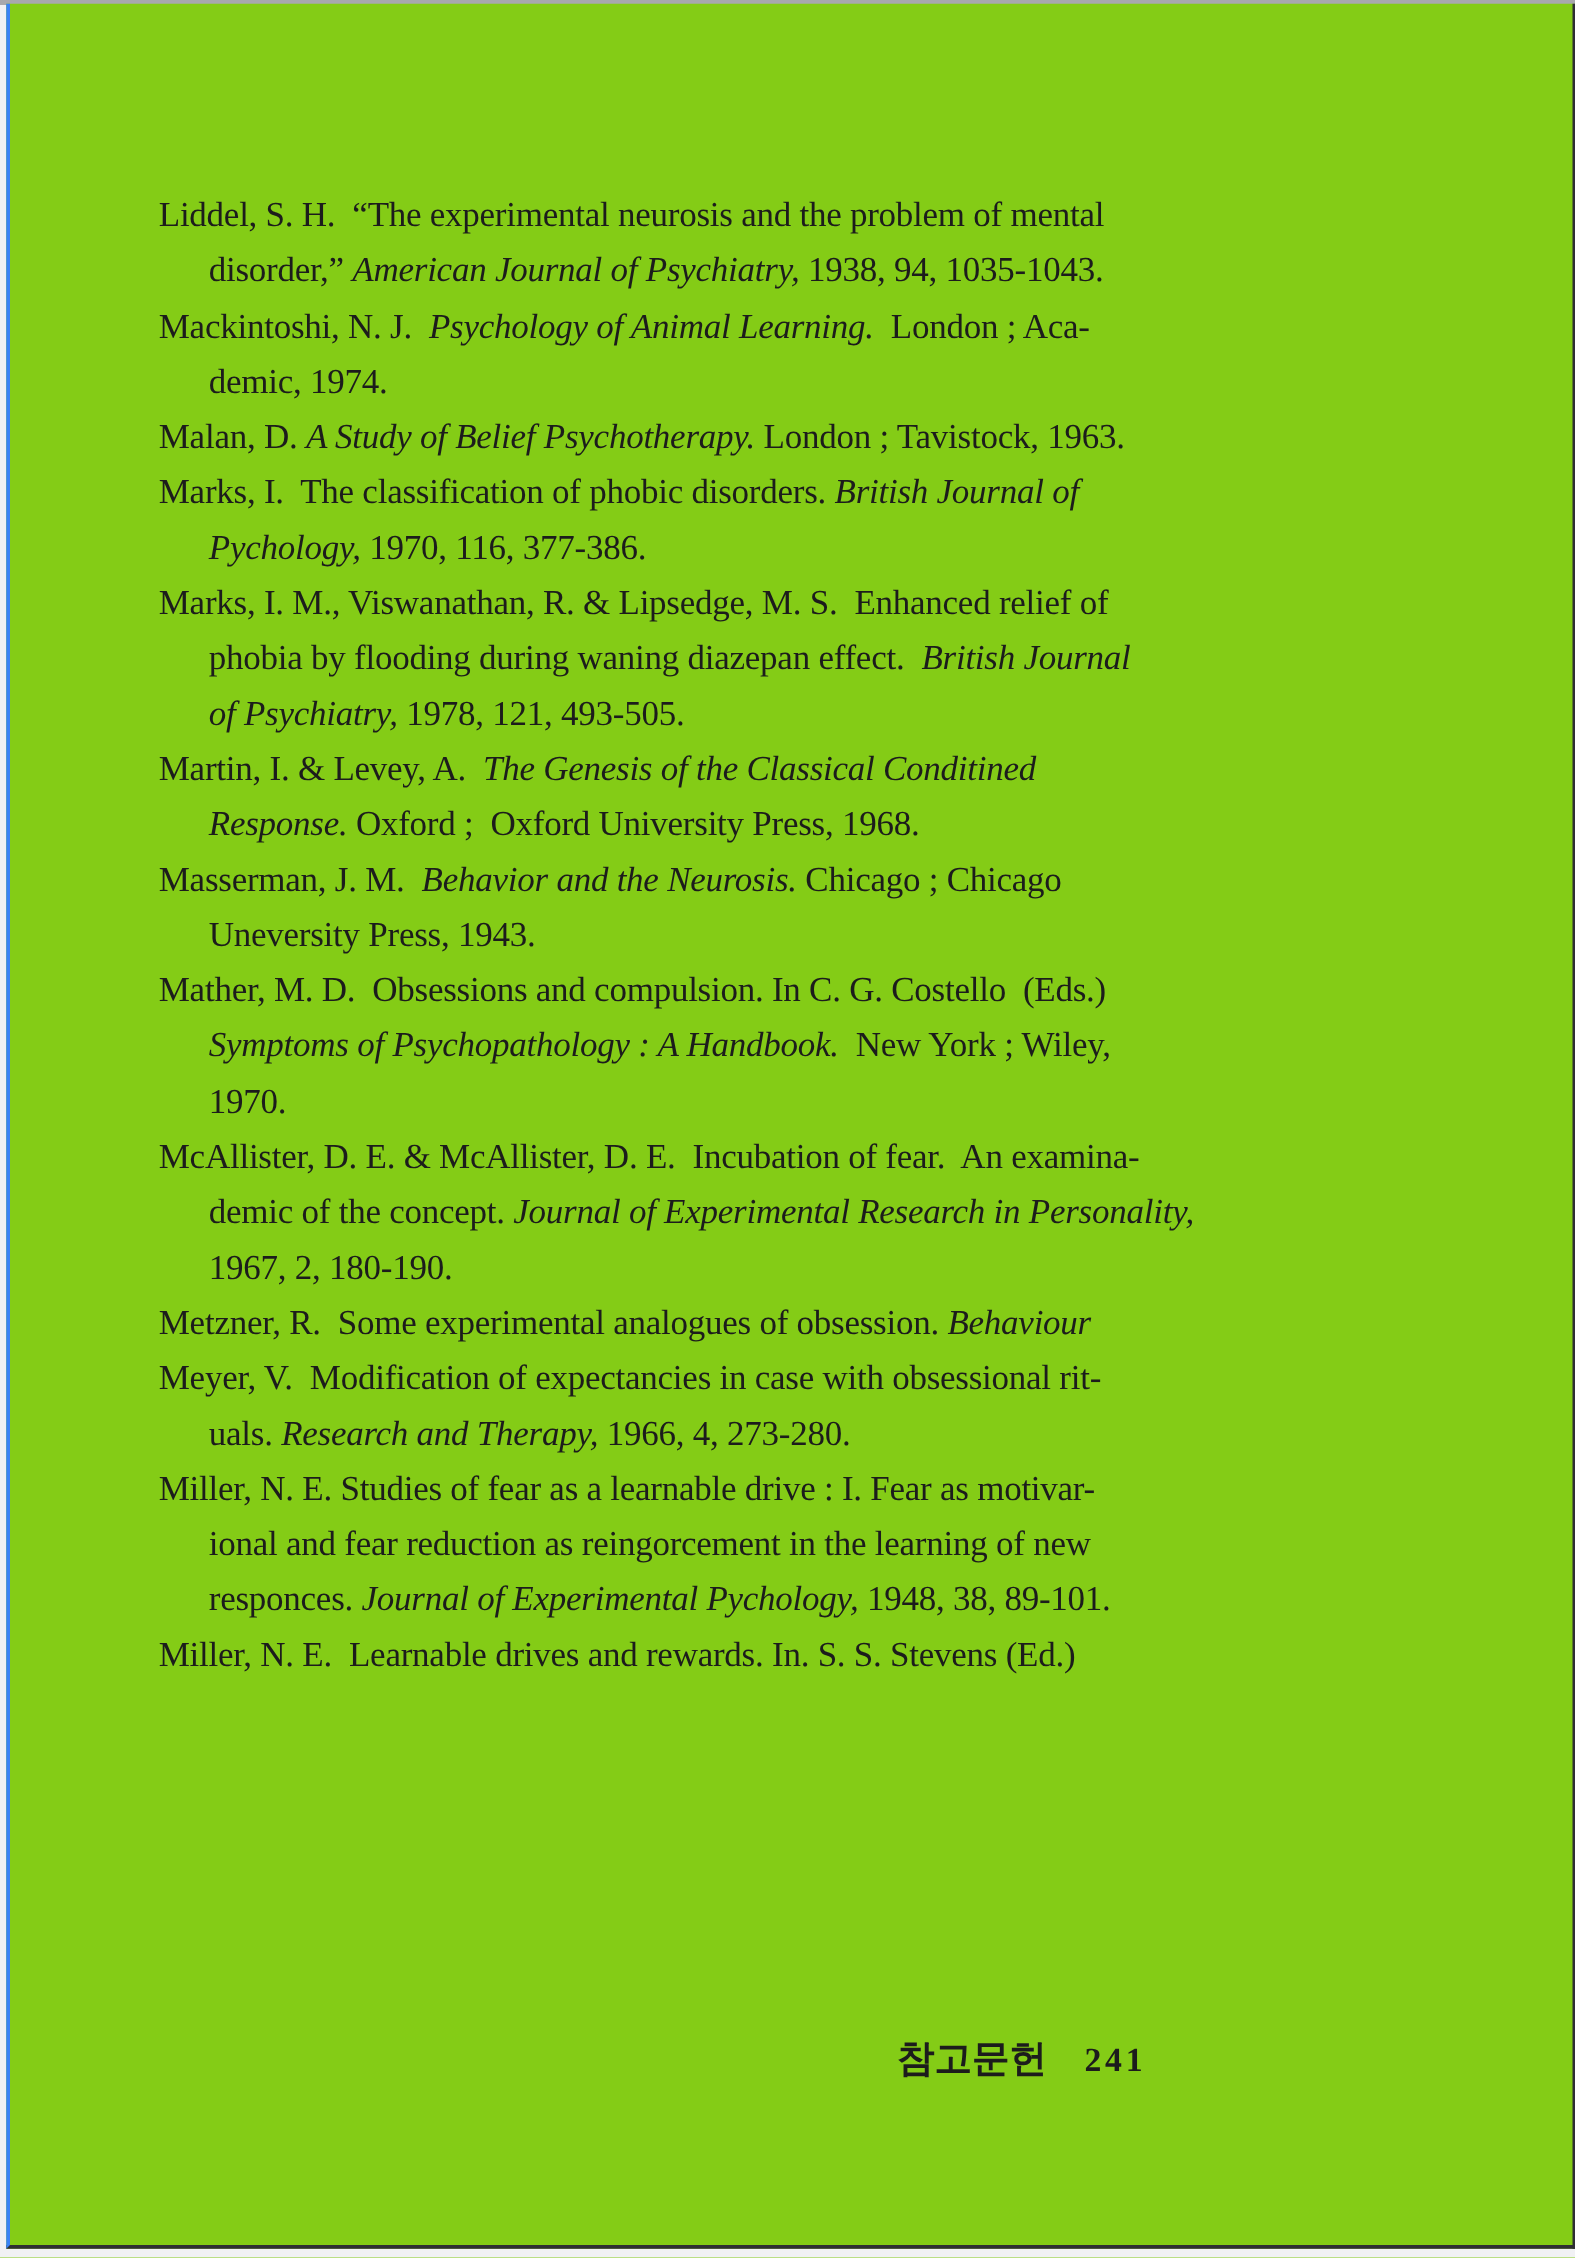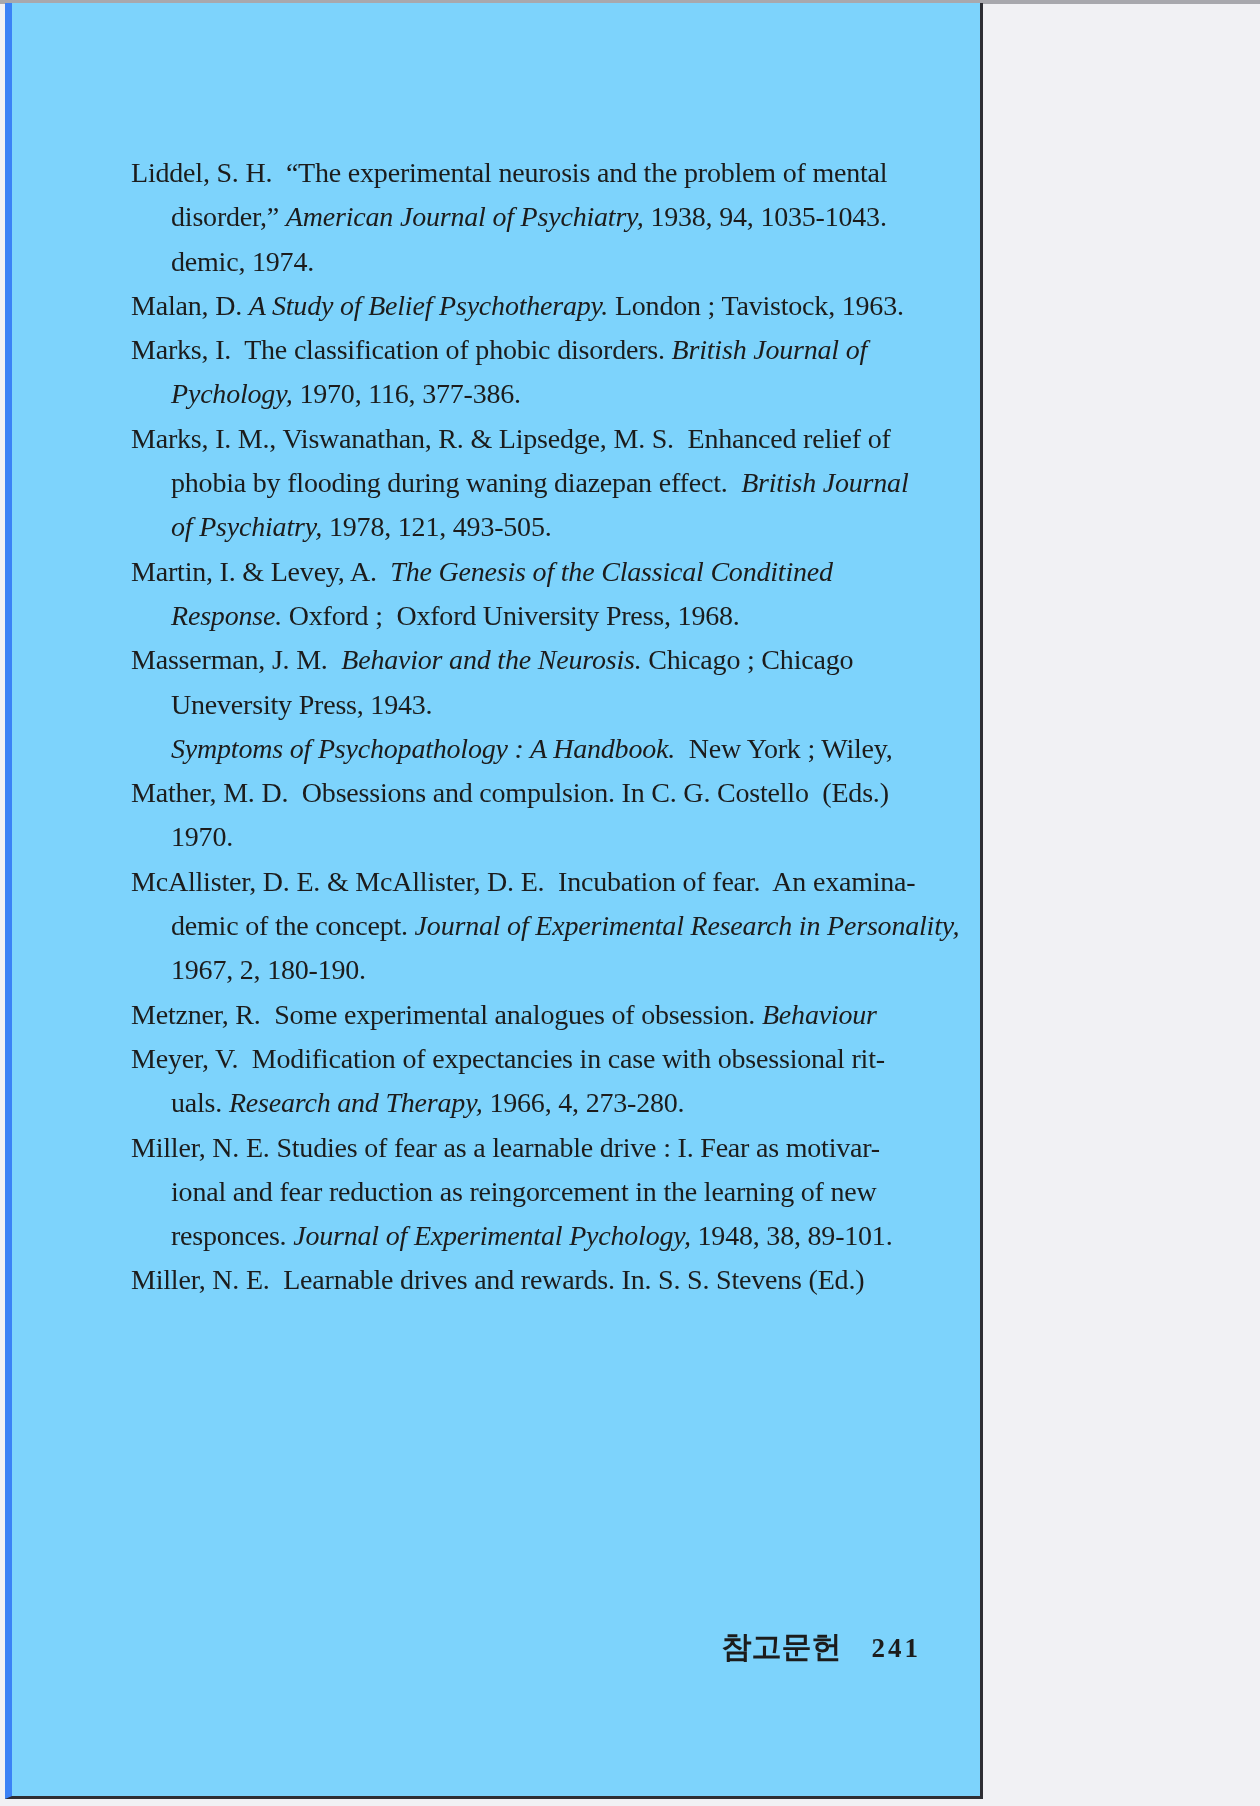--- a/index.html
+++ b/index.html
@@ -6,23 +6,23 @@
   body{
     width:1260px;height:1806px;
     background:#f1f1f4;
     font-family:"Liberation Serif","DejaVu Serif",serif;
     color:#1c1c1c;
     overflow:hidden;
   }
   .scan{position:relative;width:1260px;height:1806px;}
   .top-edge{position:absolute;left:0;top:0;width:1260px;height:4px;background:#a8a8ad;}
   .page{
-    position:absolute;left:5px;top:3px;width:978px;height:1796px;
-    background:#7dd3fc;
-    border-left:7px solid #3b82f6;
+    position:absolute;left:5px;top:3px;width:1256px;height:1796px;
+    background:#84cc16;
+    border-left:3px solid #3b82f6;
     border-right:3px solid #2e2e33;
     border-bottom:3px solid #2e2e33;
     box-sizing:border-box;
   }
   .content{position:absolute;left:119px;top:148px;width:790px;}
   .ref{font-size:28px;letter-spacing:-0.2px;}
   .ref .line{white-space:pre;line-height:44.3px;}
   .ref .cont{padding-left:40px;}
   .it{font-style:italic;}
   .footer{
@@ -44,20 +44,21 @@
 
 <div class="scan">
   <div class="top-edge"></div>
   <div class="page">
     <div class="content" id="refs">
         <div class="ref">
           <div class="line"><span>Liddel, S. H.  “The experimental neurosis and the problem of mental</span></div>
           <div class="line cont"><span>disorder,” </span><span class="it">American Journal of Psychiatry,</span><span> 1938, 94, 1035-1043.</span></div>
         </div>
         <div class="ref">
+          <div class="line"><span>Mackintoshi, N. J.  </span><span class="it">Psychology of Animal Learning.</span><span>  London ; Aca-</span></div>
           <div class="line cont"><span>demic, 1974.</span></div>
         </div>
         <div class="ref">
           <div class="line"><span>Malan, D. </span><span class="it">A Study of Belief Psychotherapy.</span><span> London ; Tavistock, 1963.</span></div>
         </div>
         <div class="ref">
           <div class="line"><span>Marks, I.  The classification of phobic disorders. </span><span class="it">British Journal of</span></div>
           <div class="line cont"><span class="it">Pychology,</span><span> 1970, 116, 377-386.</span></div>
         </div>
         <div class="ref">
@@ -67,22 +68,22 @@
         </div>
         <div class="ref">
           <div class="line"><span>Martin, I. &amp; Levey, A.  </span><span class="it">The Genesis of the Classical Conditined</span></div>
           <div class="line cont"><span class="it">Response.</span><span> Oxford ;  Oxford University Press, 1968.</span></div>
         </div>
         <div class="ref">
           <div class="line"><span>Masserman, J. M.  </span><span class="it">Behavior and the Neurosis.</span><span> Chicago ; Chicago</span></div>
           <div class="line cont"><span>Uneversity Press, 1943.</span></div>
         </div>
         <div class="ref">
+          <div class="line"><span>Mather, M. D.  Obsessions and compulsion. In C. G. Costello  (Eds.)</span></div>
           <div class="line cont"><span class="it">Symptoms of Psychopathology : A Handbook.</span><span>  New York ; Wiley,</span></div>
-          <div class="line"><span>Mather, M. D.  Obsessions and compulsion. In C. G. Costello  (Eds.)</span></div>
           <div class="line cont"><span>1970.</span></div>
         </div>
         <div class="ref">
           <div class="line"><span>McAllister, D. E. &amp; McAllister, D. E.  Incubation of fear.  An examina-</span></div>
           <div class="line cont"><span>demic of the concept. </span><span class="it">Journal of Experimental Research in Personality,</span></div>
           <div class="line cont"><span>1967, 2, 180-190.</span></div>
         </div>
         <div class="ref">
           <div class="line"><span>Metzner, R.  Some experimental analogues of obsession. </span><span class="it">Behaviour</span></div>
         </div>

